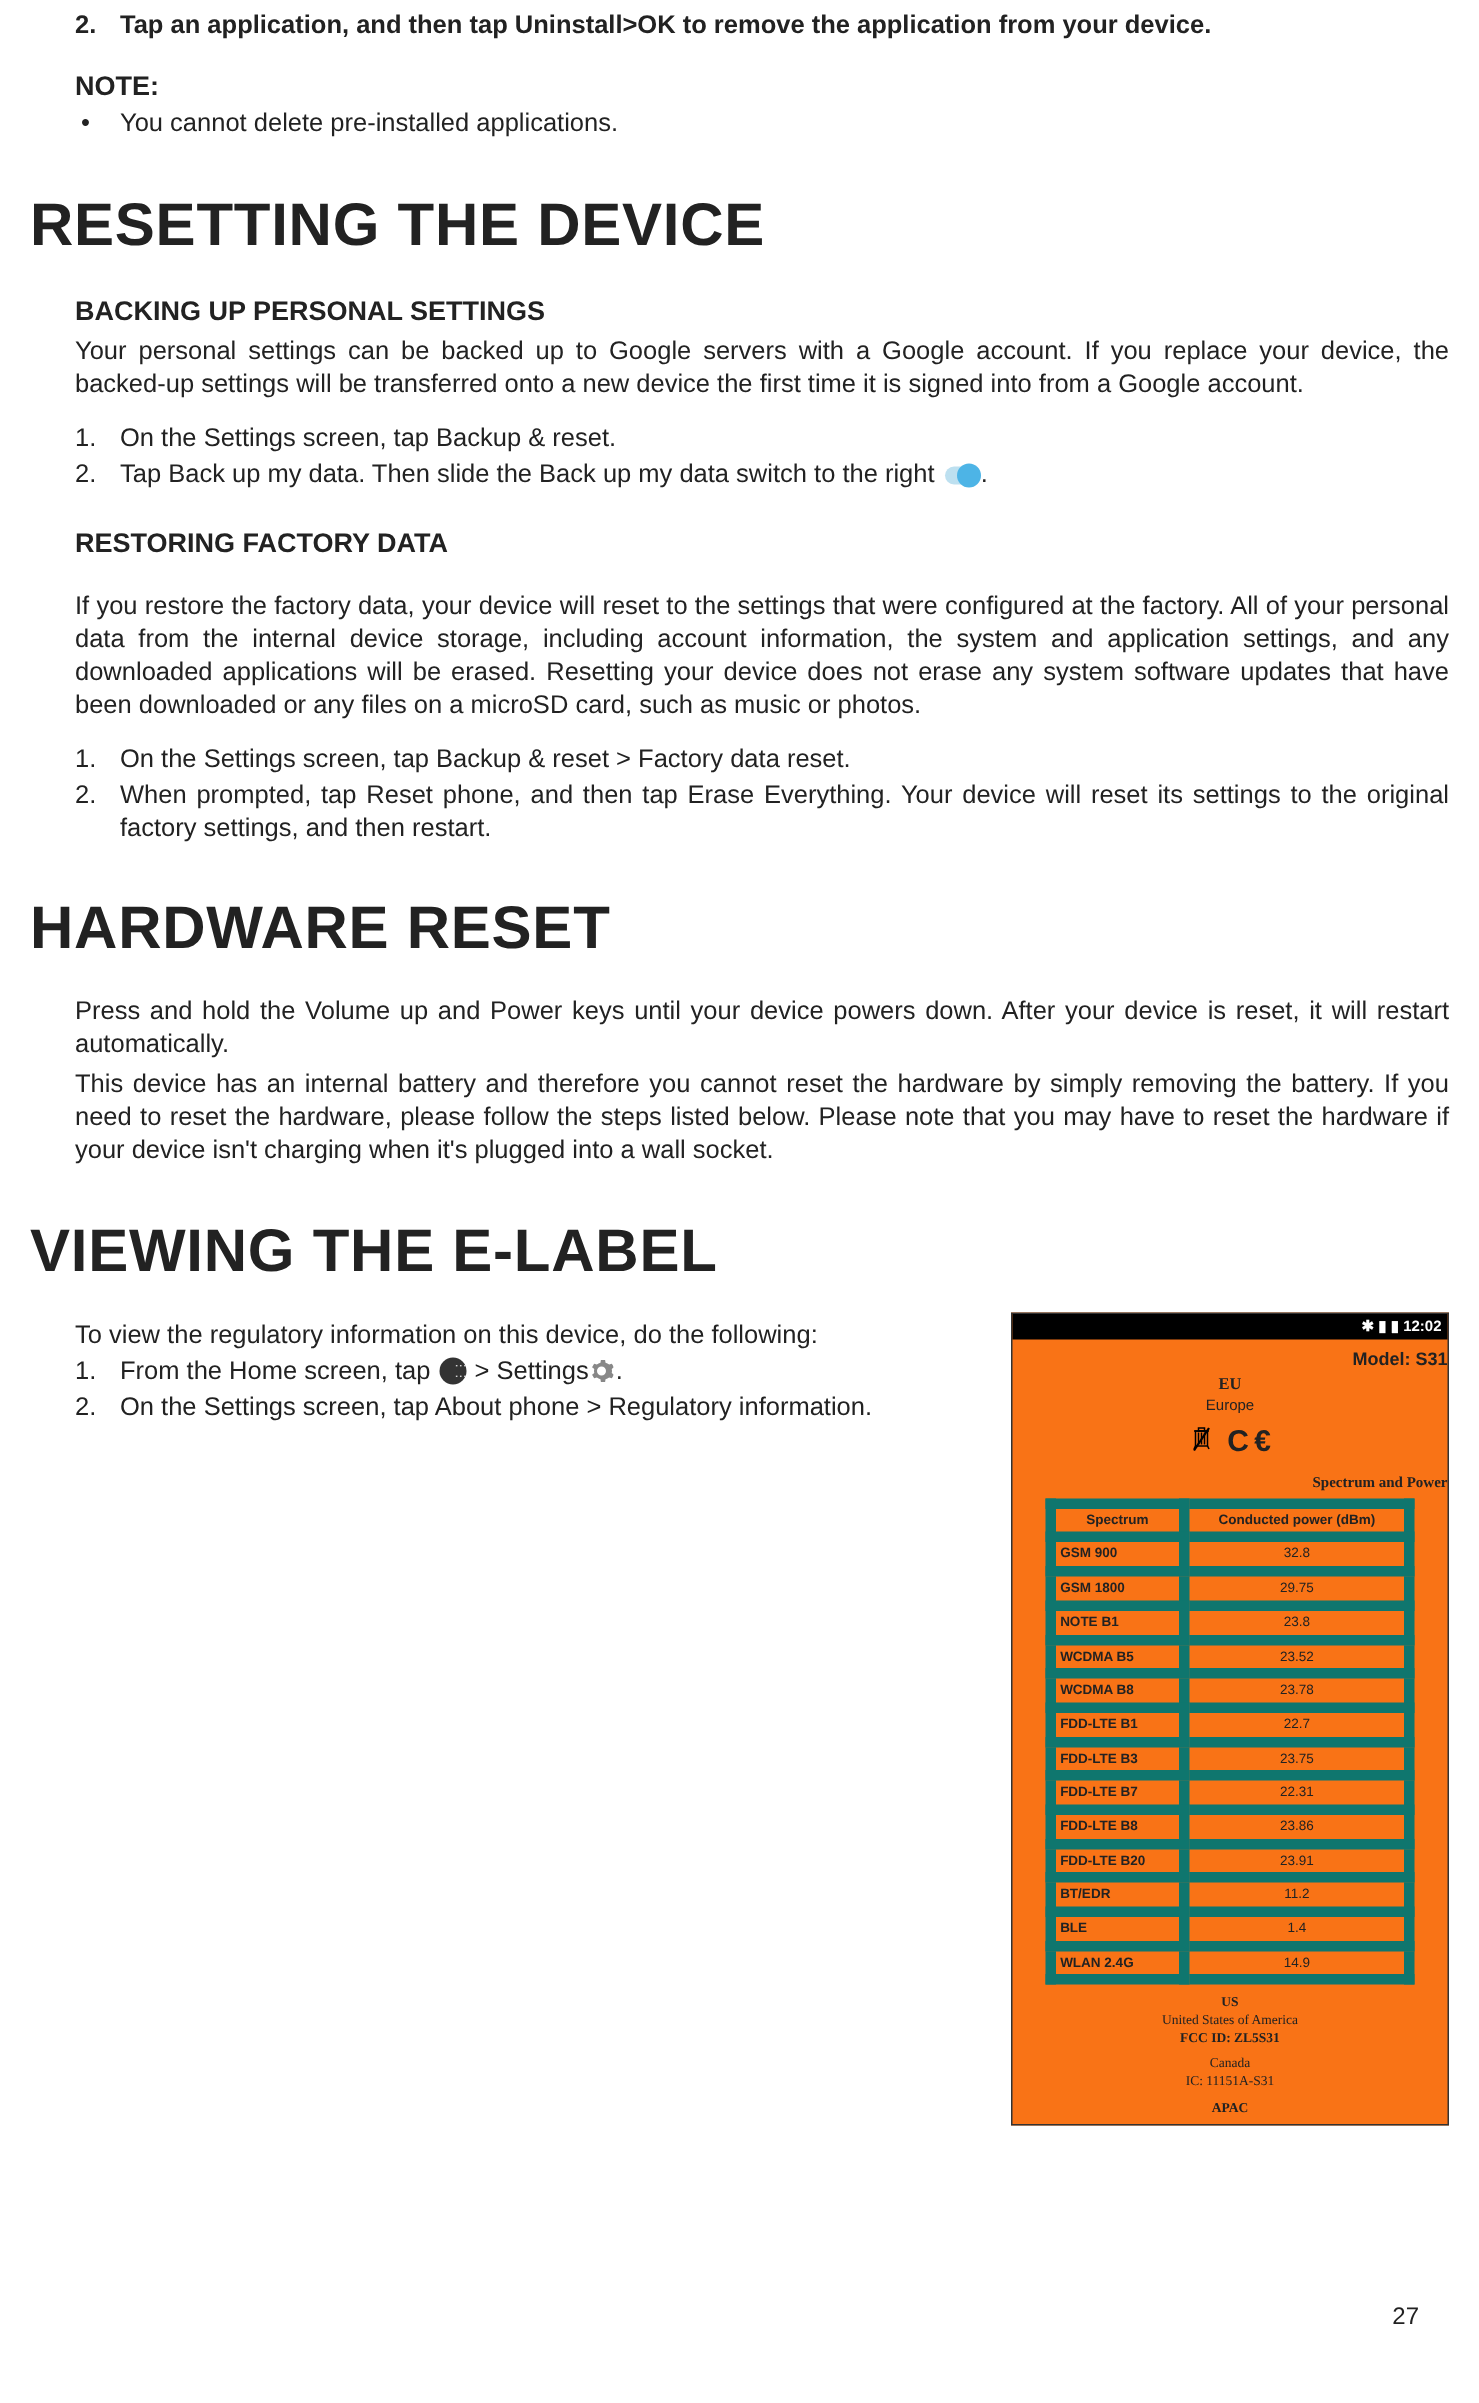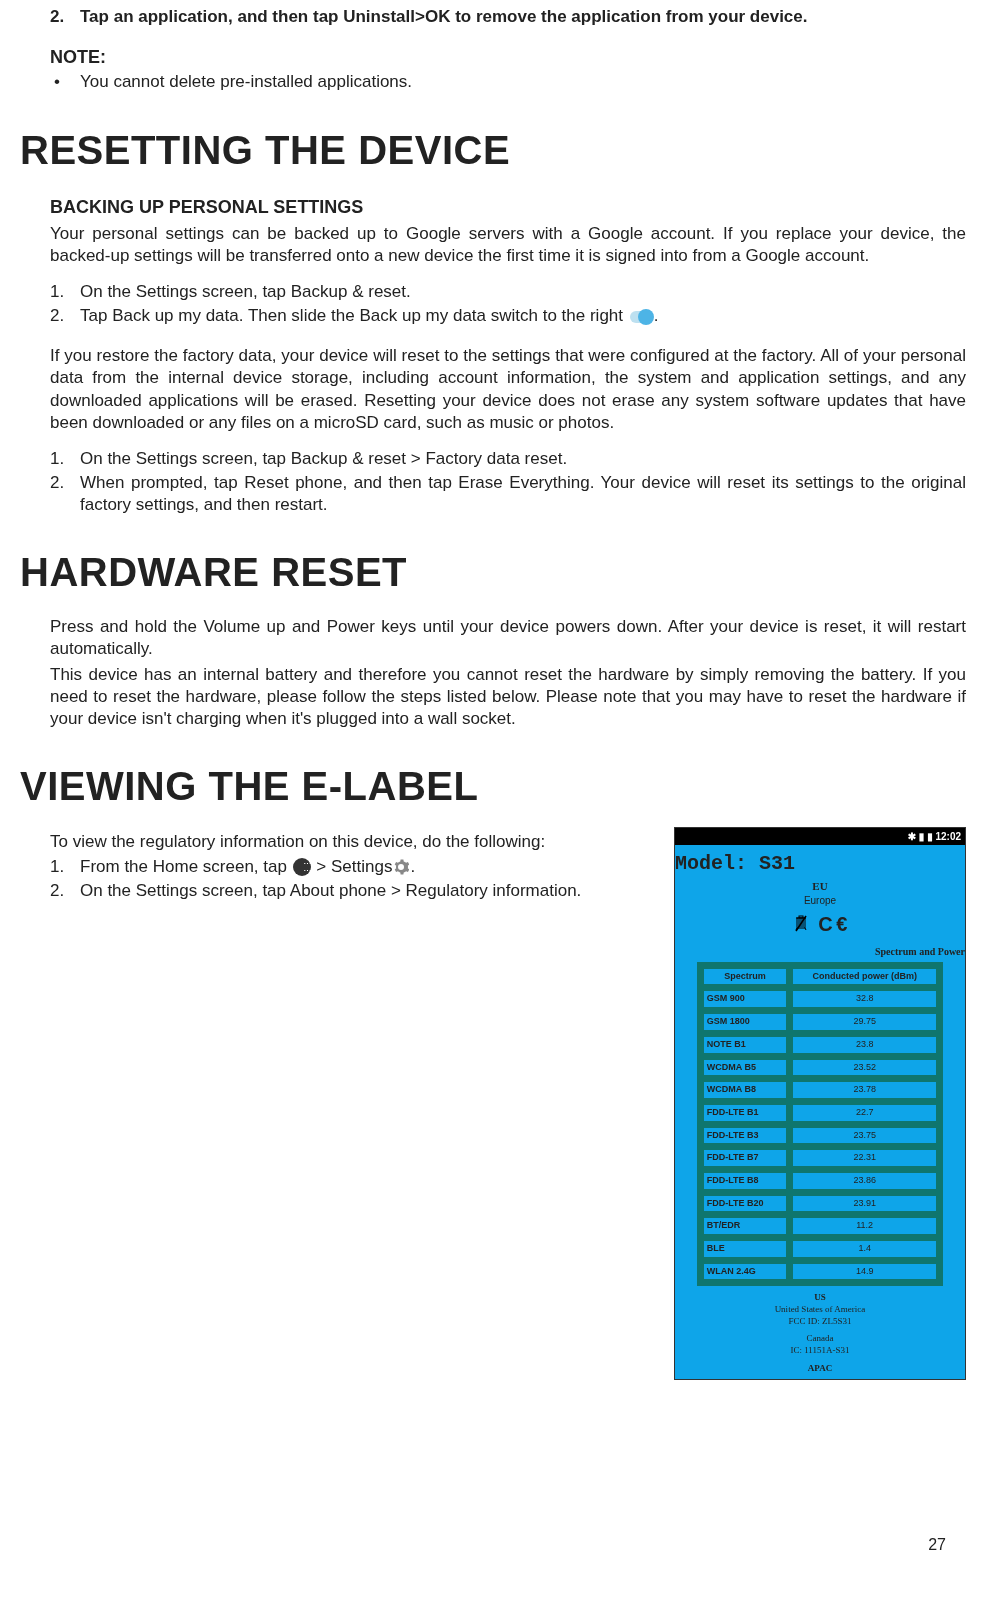--- a/index.html
+++ b/index.html
@@ -117,35 +117,35 @@
   .elabel-wrap {
     display: flex;
     align-items: flex-start;
   }
   .elabel-text { flex: 1; padding-right: 10px; }
   .phone-screenshot {
     width: 290px;
     border: 1px solid #333;
     font-family: Arial, sans-serif;
     font-size: 10px;
-    background: #0ea5e9;
+    background: #f97316;
   }
   .statusbar {
     background: #000;
     color: #fff;
     font-size: 10px;
     padding: 2px 4px;
     text-align: right;
     font-weight: bold;
   }
   .model-title {
-    text-align: left;
+    text-align: right;
     font-weight: bold;
-    font-size: 20px;
-    font-family: Liberation Mono, monospace;
+    font-size: 12px;
+    font-family: Liberation Sans, sans-serif;
     margin-top: 6px;
   }
   .region { text-align: center; font-size: 11px; margin-top: 2px; font-family: "Times New Roman", serif; font-weight: bold;}
   .subregion { text-align: center; font-size: 10px; }
   .ce-row { text-align: center; font-size: 20px; font-weight: bold; margin: 4px 0; letter-spacing: -1px;}
   .ce-row .dustbin {
     display:inline-block;
     font-size:14px;
     vertical-align: middle;
     margin-right: 6px;
@@ -195,20 +195,21 @@
 <div class="section">
   <div class="subhead">BACKING UP PERSONAL SETTINGS</div>
   <p>Your personal settings can be backed up to Google servers with a Google account. If you replace your device, the backed-up settings will be transferred onto a new device the first time it is signed into from a Google account.</p>
   <ol class="numbered" style="margin-top:14px">
     <li>On the Settings screen, tap Backup &amp; reset.</li>
     <li>
       <span>Tap Back up my data. Then slide the Back up my data switch to the right </span><span class="toggle-icon"></span><span>.</span>
     </li>
   </ol>
 
+  <div class="subhead" style="margin-top:24px">RESTORING FACTORY DATA</div>
   <p style="margin-top:18px">If you restore the factory data, your device will reset to the settings that were configured at the factory. All of your personal data from the internal device storage, including account information, the system and application settings, and any downloaded applications will be erased. Resetting your device does not erase any system software updates that have been downloaded or any files on a microSD card, such as music or photos.</p>
   <ol class="numbered" style="margin-top:14px">
     <li>On the Settings screen, tap Backup &amp; reset &gt; Factory data reset.</li>
     <li>When prompted, tap Reset phone, and then tap Erase Everything. Your device will reset its settings to the original factory settings, and then restart.</li>
   </ol>
 </div>
 
 <h1>HARDWARE RESET</h1>
 
 <div class="section">
@@ -316,21 +317,21 @@
             </tr>
             <tr>
               <td>WLAN 2.4G</td>
               <td>14.9</td>
             </tr>
           </tbody>
     </table>
     <div class="reg-block">
       <div class="country">US</div>
       <div style="font-weight:normal">United States of America</div>
-      <div style="font-weight:normal">FCC ID: ZL5S31</div>
+      <div style="font-weight:bold">FCC ID: ZL5S31</div>
     </div>
     <div class="reg-block">
       <div style="font-weight:normal">Canada</div>
       <div style="font-weight:normal">IC: 11151A-S31</div>
     </div>
     <div class="reg-block" style="margin-bottom:4px">
       <div class="country">APAC</div>
     </div>
   </div>
 </div>

